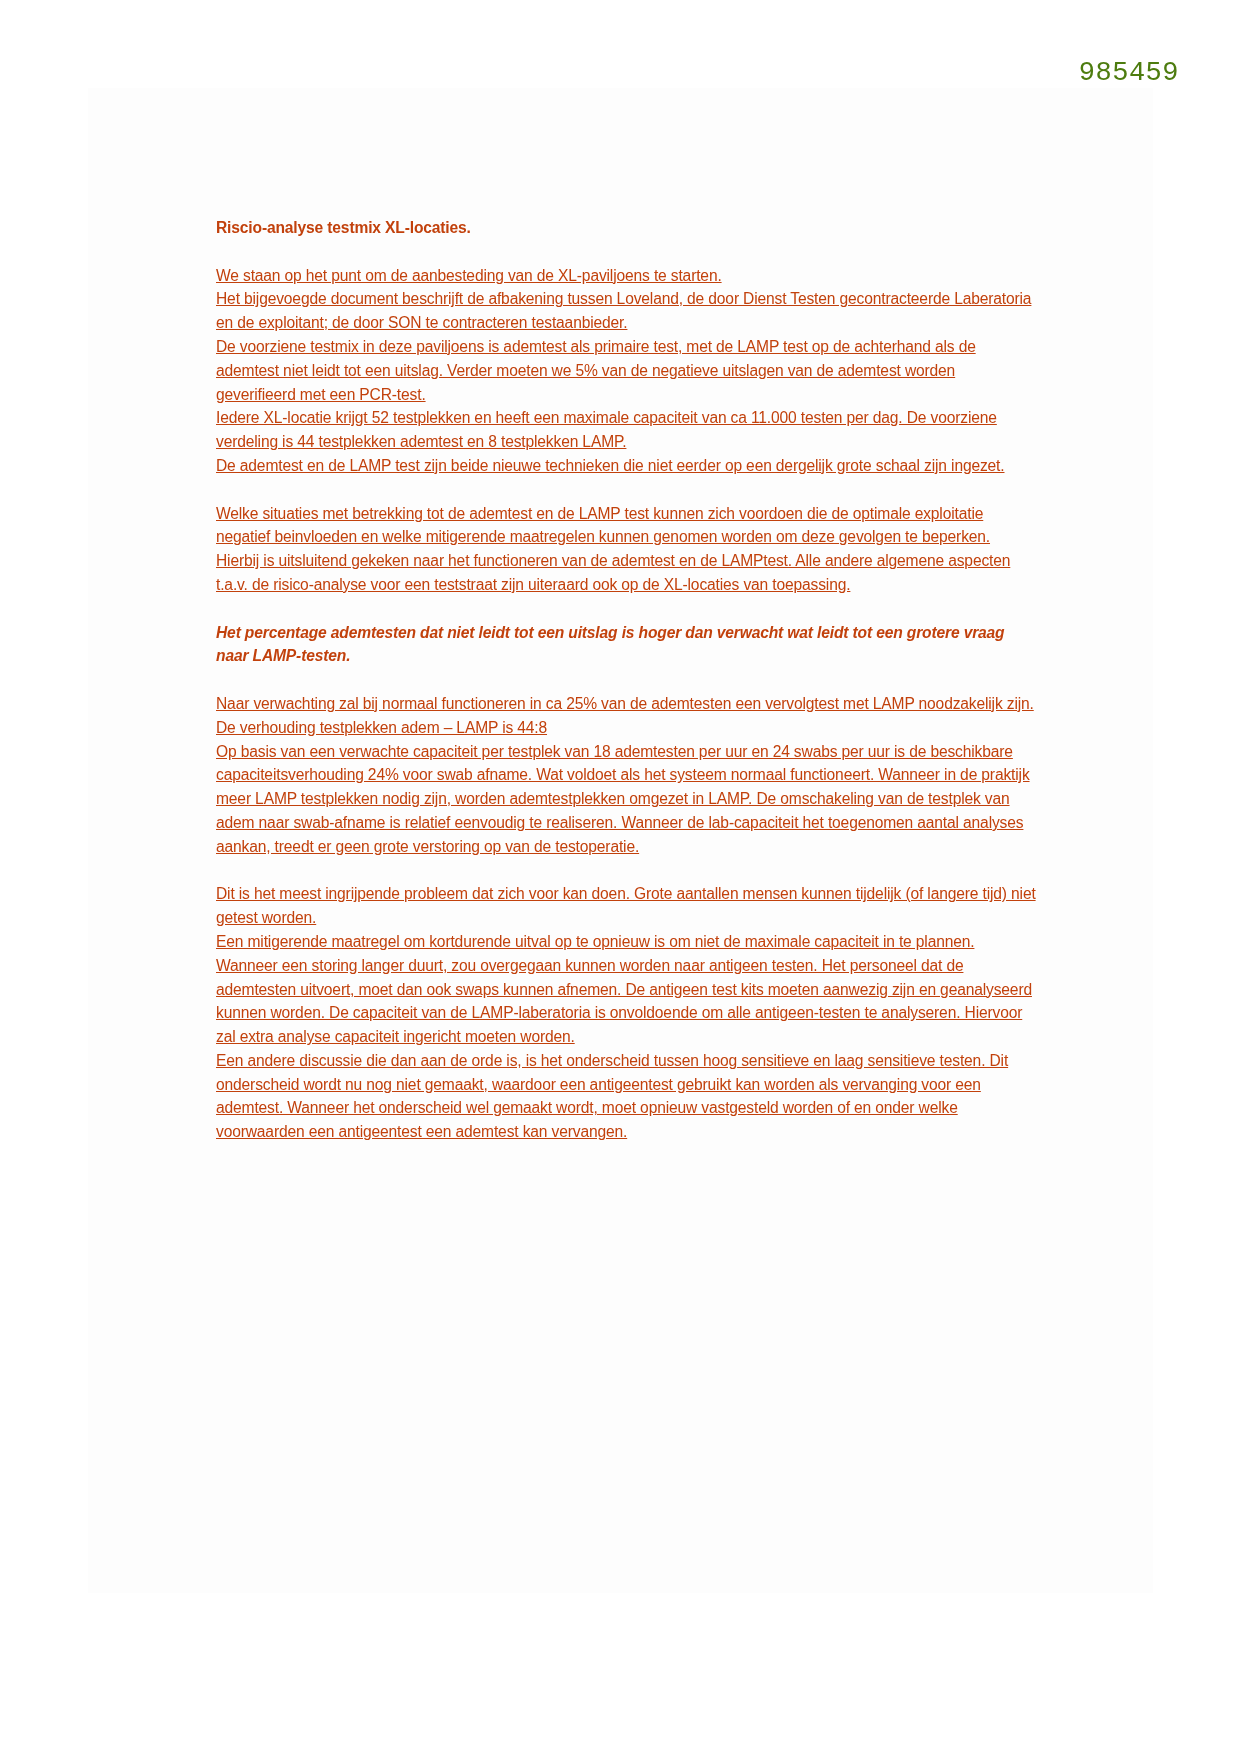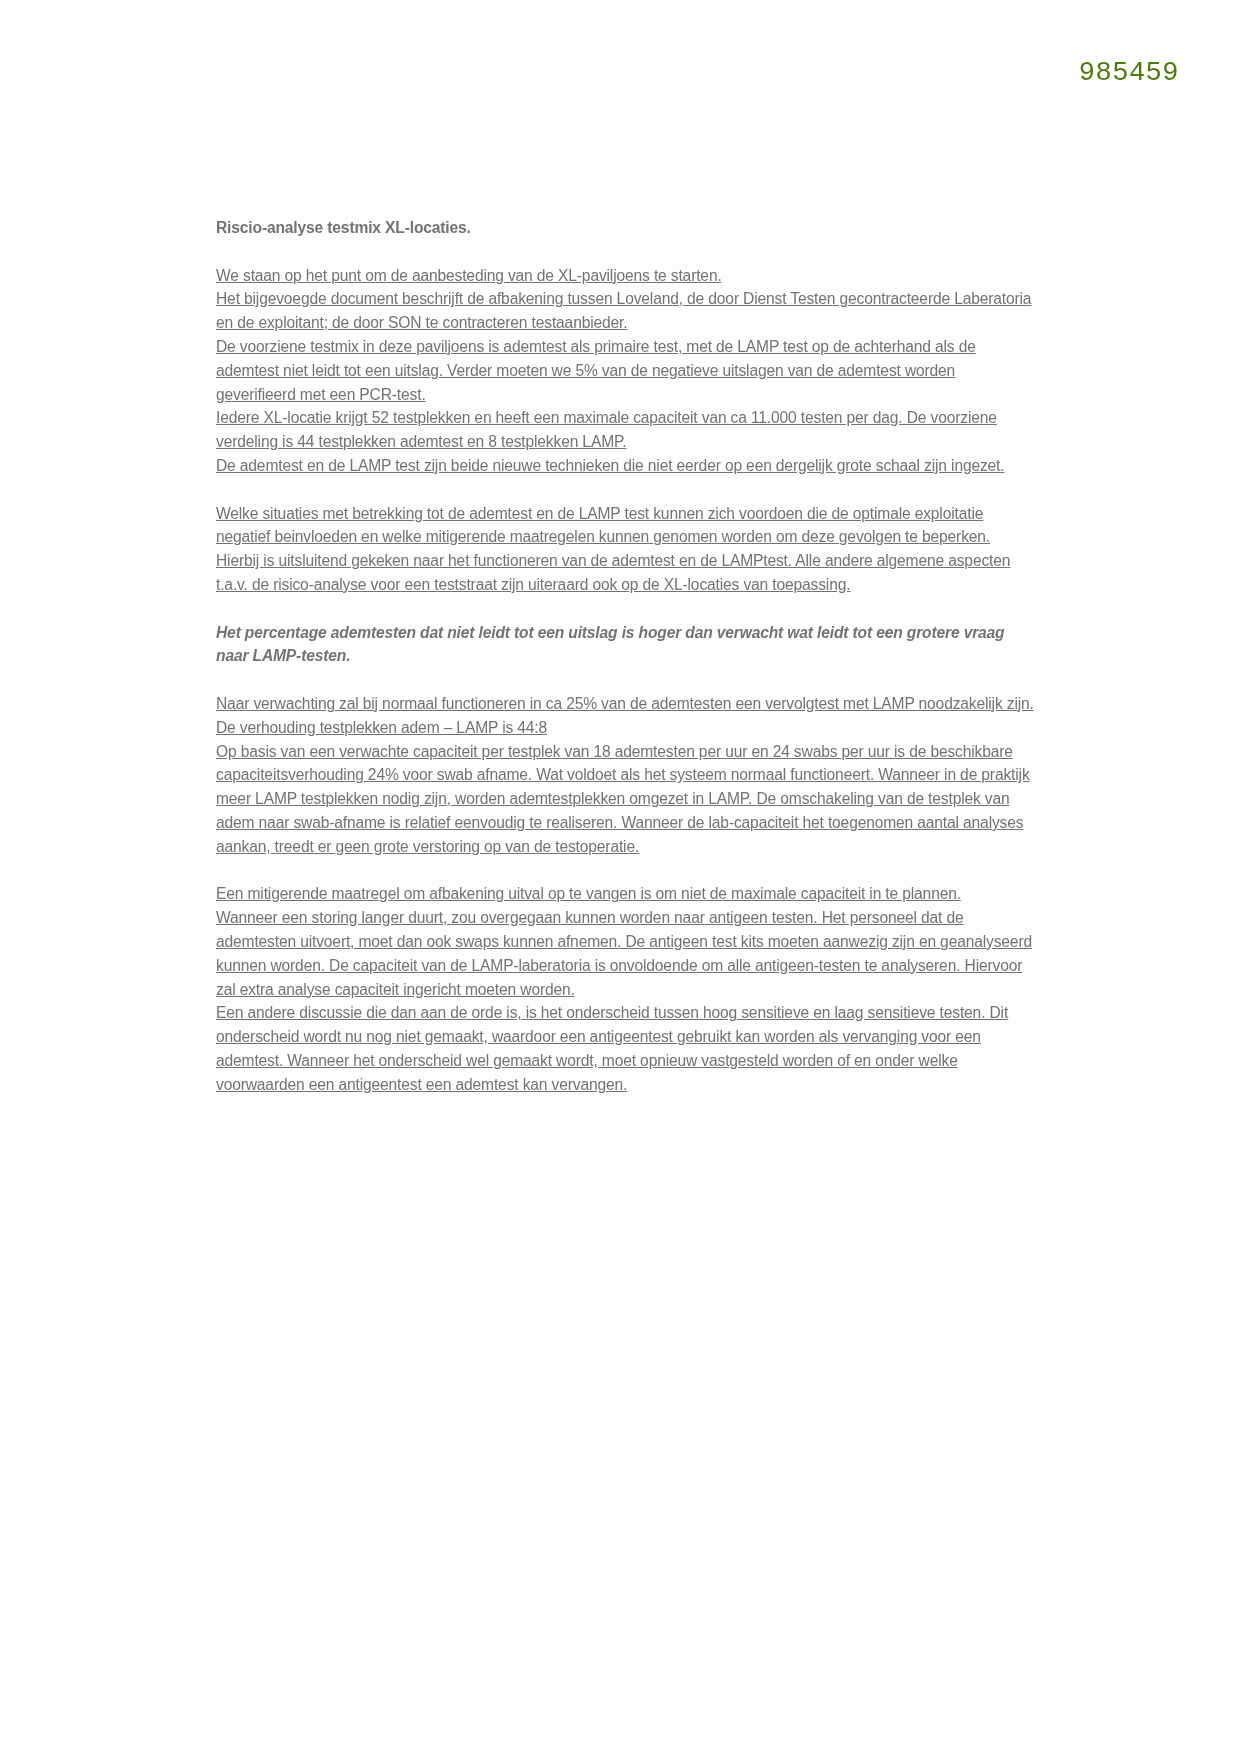--- a/index.html
+++ b/index.html
@@ -33,21 +33,21 @@
     background: #fdfdfd;
   }
   .content {
     position: absolute;
     left: 216px;
     top: 216px;
     width: 820px;
     font-family: "Liberation Sans", sans-serif;
     font-size: 15.6px;
     line-height: 23.8px;
-    color: #737373;
+    color: #c2410c;
     letter-spacing: -0.15px;
   }
   .title {
     font-weight: bold;
     margin: 0 0 23.8px 0;
   }
   .para {
     margin: 0 0 23.8px 0;
   }
   .para .line {
@@ -82,17 +82,18 @@
     <span class="line">Welke situaties met betrekking tot de ademtest en de LAMP test kunnen zich voordoen die de optimale exploitatie negatief beinvloeden en welke mitigerende maatregelen kunnen genomen worden om deze gevolgen te beperken. Hierbij is uitsluitend gekeken naar het functioneren van de ademtest en de LAMPtest. Alle andere algemene aspecten t.a.v. de risico-analyse voor een teststraat zijn uiteraard ook op de XL-locaties van toepassing.</span>
   </div>
 
   <div class="heading">Het percentage ademtesten dat niet leidt tot een uitslag is hoger dan verwacht wat leidt tot een grotere vraag naar LAMP-testen.</div>
   <div class="para">
     <span class="line">Naar verwachting zal bij normaal functioneren in ca 25% van de ademtesten een vervolgtest met LAMP noodzakelijk zijn. De verhouding testplekken adem – LAMP is 44:8</span>
     <span class="line">Op basis van een verwachte capaciteit per testplek van 18 ademtesten per uur en 24 swabs per uur is de beschikbare capaciteitsverhouding 24% voor swab afname. Wat voldoet als het systeem normaal functioneert. Wanneer in de praktijk meer LAMP testplekken nodig zijn, worden ademtestplekken omgezet in LAMP. De omschakeling van de testplek van adem naar swab-afname is relatief eenvoudig te realiseren. Wanneer de lab-capaciteit het toegenomen aantal analyses aankan, treedt er geen grote verstoring op van de testoperatie.</span>
   </div>
 
   <div class="para">
-    <span class="line">Een mitigerende maatregel om afbakening uitval op te vangen is om niet de maximale capaciteit in te plannen.</span>
+    <span class="line">Dit is het meest ingrijpende probleem dat zich voor kan doen. Grote aantallen mensen kunnen tijdelijk (of langere tijd) niet getest worden.</span>
+    <span class="line">Een mitigerende maatregel om kortdurende uitval op te opnieuw is om niet de maximale capaciteit in te plannen.</span>
     <span class="line">Wanneer een storing langer duurt, zou overgegaan kunnen worden naar antigeen testen. Het personeel dat de ademtesten uitvoert, moet dan ook swaps kunnen afnemen. De antigeen test kits moeten aanwezig zijn en geanalyseerd kunnen worden. De capaciteit van de LAMP-laberatoria is onvoldoende om alle antigeen-testen te analyseren. Hiervoor zal extra analyse capaciteit ingericht moeten worden.</span>
     <span class="line">Een andere discussie die dan aan de orde is, is het onderscheid tussen hoog sensitieve en laag sensitieve testen. Dit onderscheid wordt nu nog niet gemaakt, waardoor een antigeentest gebruikt kan worden als vervanging voor een ademtest. Wanneer het onderscheid wel gemaakt wordt, moet opnieuw vastgesteld worden of en onder welke voorwaarden een antigeentest een ademtest kan vervangen.</span>
   </div>
 </div>
 
 </body></html>

